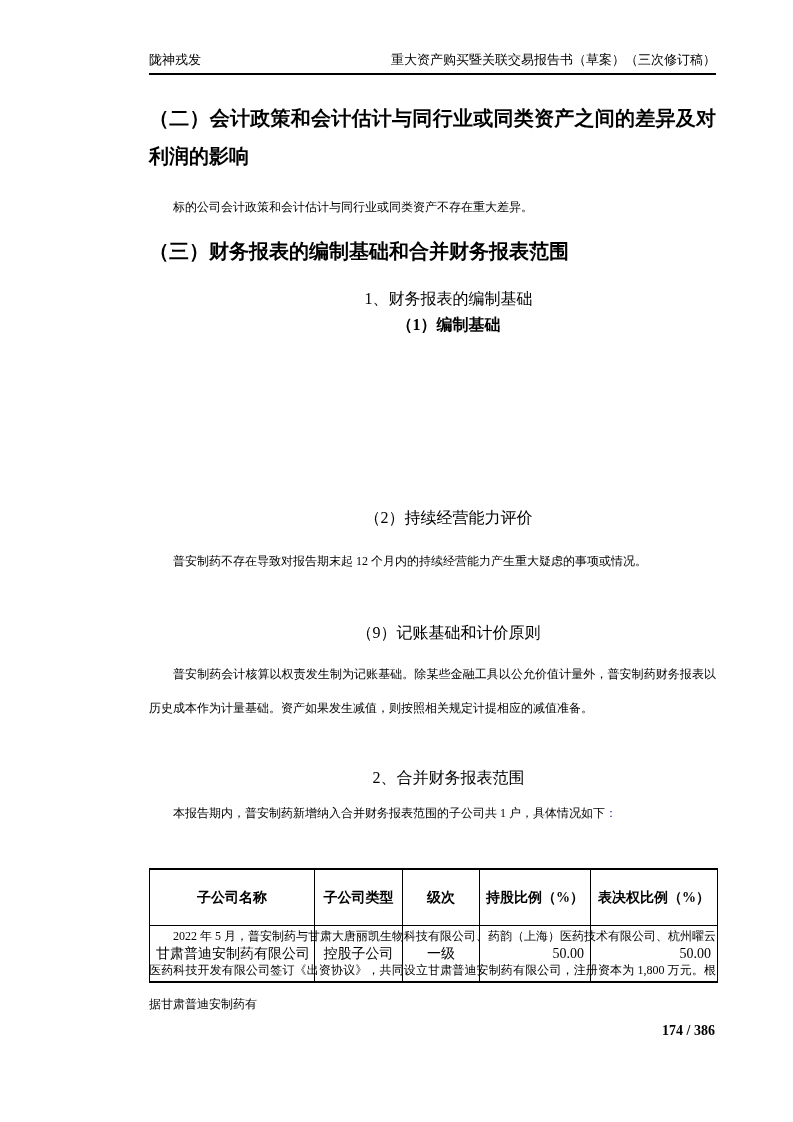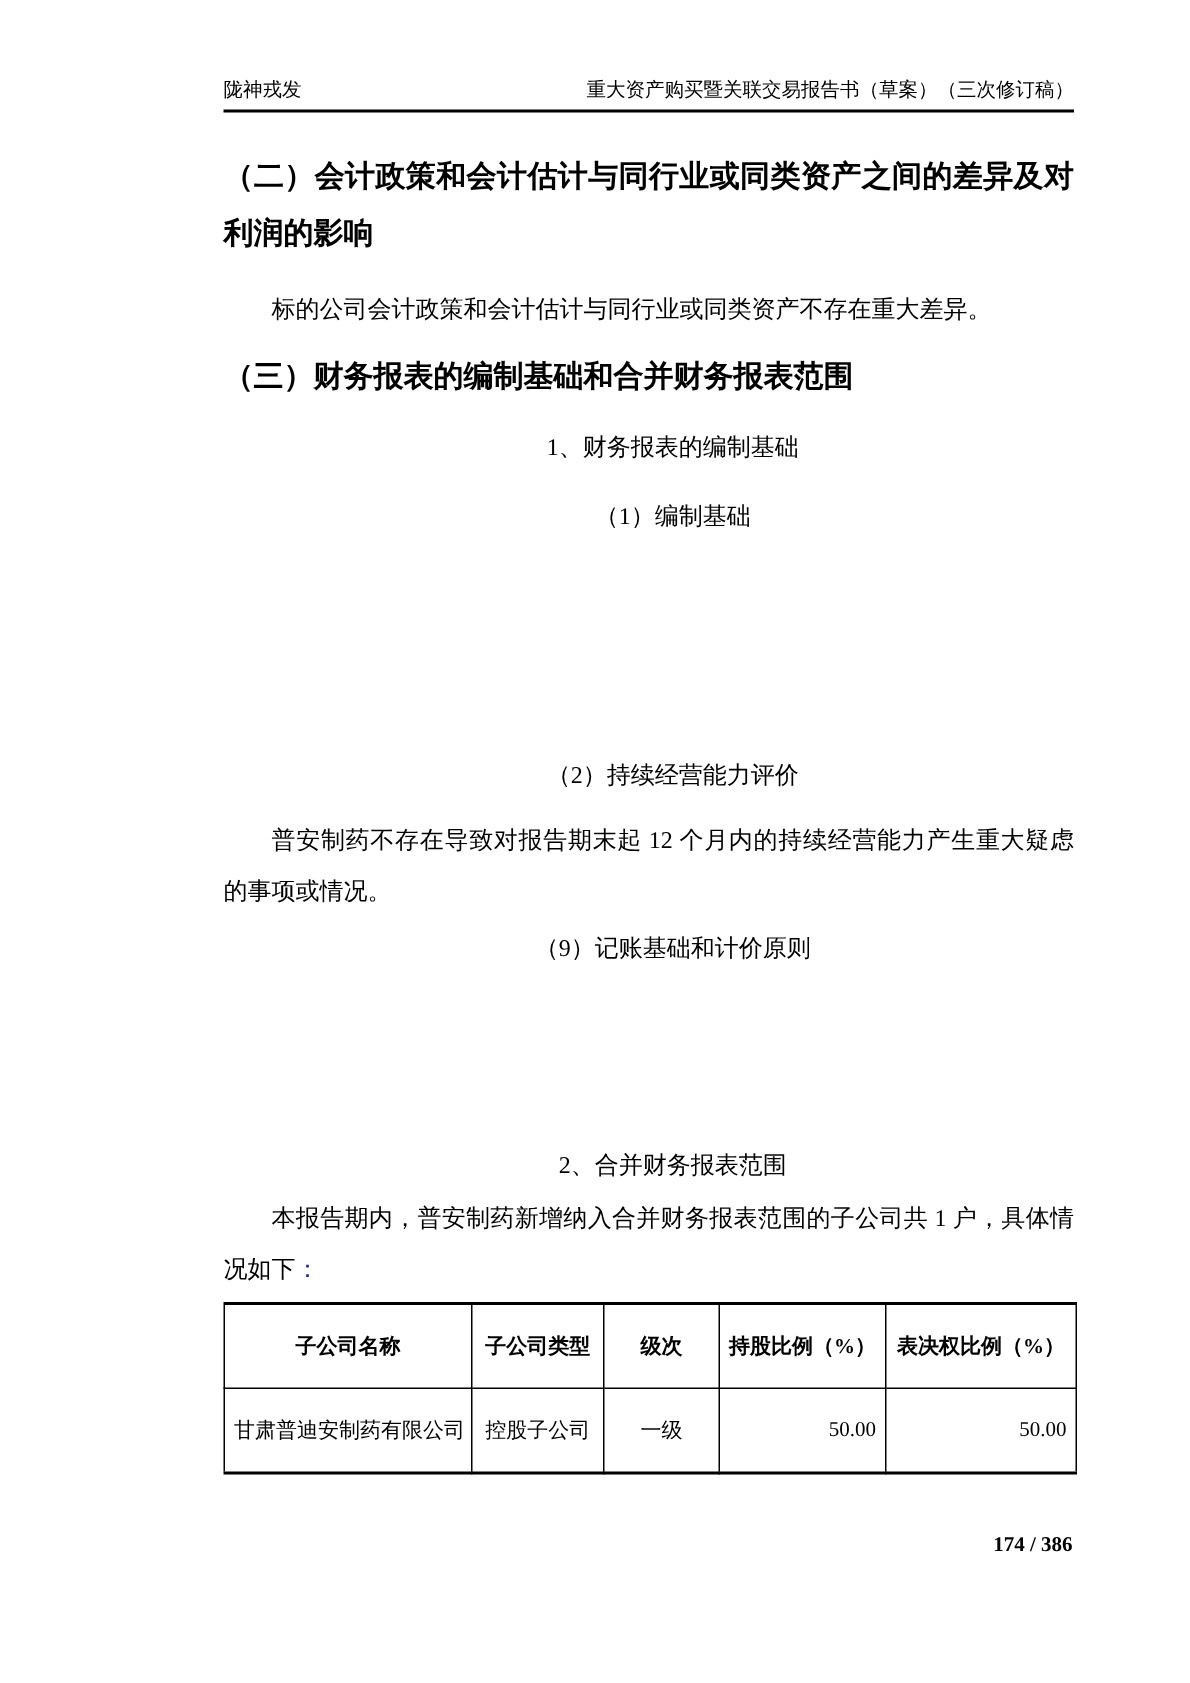--- a/index.html
+++ b/index.html
@@ -30,21 +30,21 @@
   }
 
   .h2 {
     font-family: "Liberation Sans", "DejaVu Sans", sans-serif;
     font-weight: bold;
     font-size: 20px;
     line-height: 38px;
     text-align: justify;
   }
   .body-text {
-    font-size: 16px;
+    font-size: 12px;
     line-height: 34px;
     text-align: justify;
     text-indent: 2em;
   }
   .sub-text {
     font-size: 16px;
     line-height: 34px;
     text-indent: 2em;
     white-space: nowrap;
   }
@@ -92,29 +92,30 @@
   </div>
 
   <div class="abs h2" style="top: 99px;">（二）会计政策和会计估计与同行业或同类资产之间的差异及对利润的影响</div>
 
   <div class="abs body-text" style="top: 190px;">标的公司会计政策和会计估计与同行业或同类资产不存在重大差异。</div>
 
   <div class="abs h2" style="top: 232px;">（三）财务报表的编制基础和合并财务报表范围</div>
 
   <div class="abs sub-text" style="top: 282px;">1、财务报表的编制基础</div>
 
-  <div class="abs sub-text" style="top: 328px;">（1）编制基础</div>
+  <div class="abs sub-text" style="top: 308px; font-weight: bold;">（1）编制基础</div>
 
 
   <div class="abs sub-text" style="top: 501px;">（2）持续经营能力评价</div>
 
   <div class="abs body-text" style="top: 544px;">普安制药不存在导致对报告期末起 12 个月内的持续经营能力产生重大疑虑的事项或情况。</div>
 
   <div class="abs sub-text" style="top: 616px;">（9）记账基础和计价原则</div>
 
+  <div class="abs body-text" style="top: 657px;">普安制药会计核算以权责发生制为记账基础。除某些金融工具以公允价值计量外，普安制药财务报表以历史成本作为计量基础。资产如果发生减值，则按照相关规定计提相应的减值准备。</div>
 
   <div class="abs sub-text" style="top: 761px;">2、合并财务报表范围</div>
 
   <div class="abs body-text" style="top: 796px;"><span>本报告期内，普安制药新增纳入合并财务报表范围的子公司共 1 户，具体情况如下</span><span class="blue-colon">：</span></div>
 
   <table class="subsidiary">
     <colgroup>
       <col style="width: 165px;">
       <col style="width: 88px;">
       <col style="width: 77px;">
@@ -134,16 +135,17 @@
       <tr>
         <td class="c">甘肃普迪安制药有限公司</td>
         <td class="c">控股子公司</td>
         <td class="c">一级</td>
         <td class="r">50.00</td>
         <td class="r">50.00</td>
       </tr>
     </tbody>
   </table>
 
+  <div class="abs body-text" style="top: 919px;">2022 年 5 月，普安制药与甘肃大唐丽凯生物科技有限公司、药韵（上海）医药技术有限公司、杭州曜云医药科技开发有限公司签订《出资协议》，共同设立甘肃普迪安制药有限公司，注册资本为 1,800 万元。根据甘肃普迪安制药有</div>
 
   <div class="footer-page">174 / 386</div>
 
 </div>
 
 </body></html>

